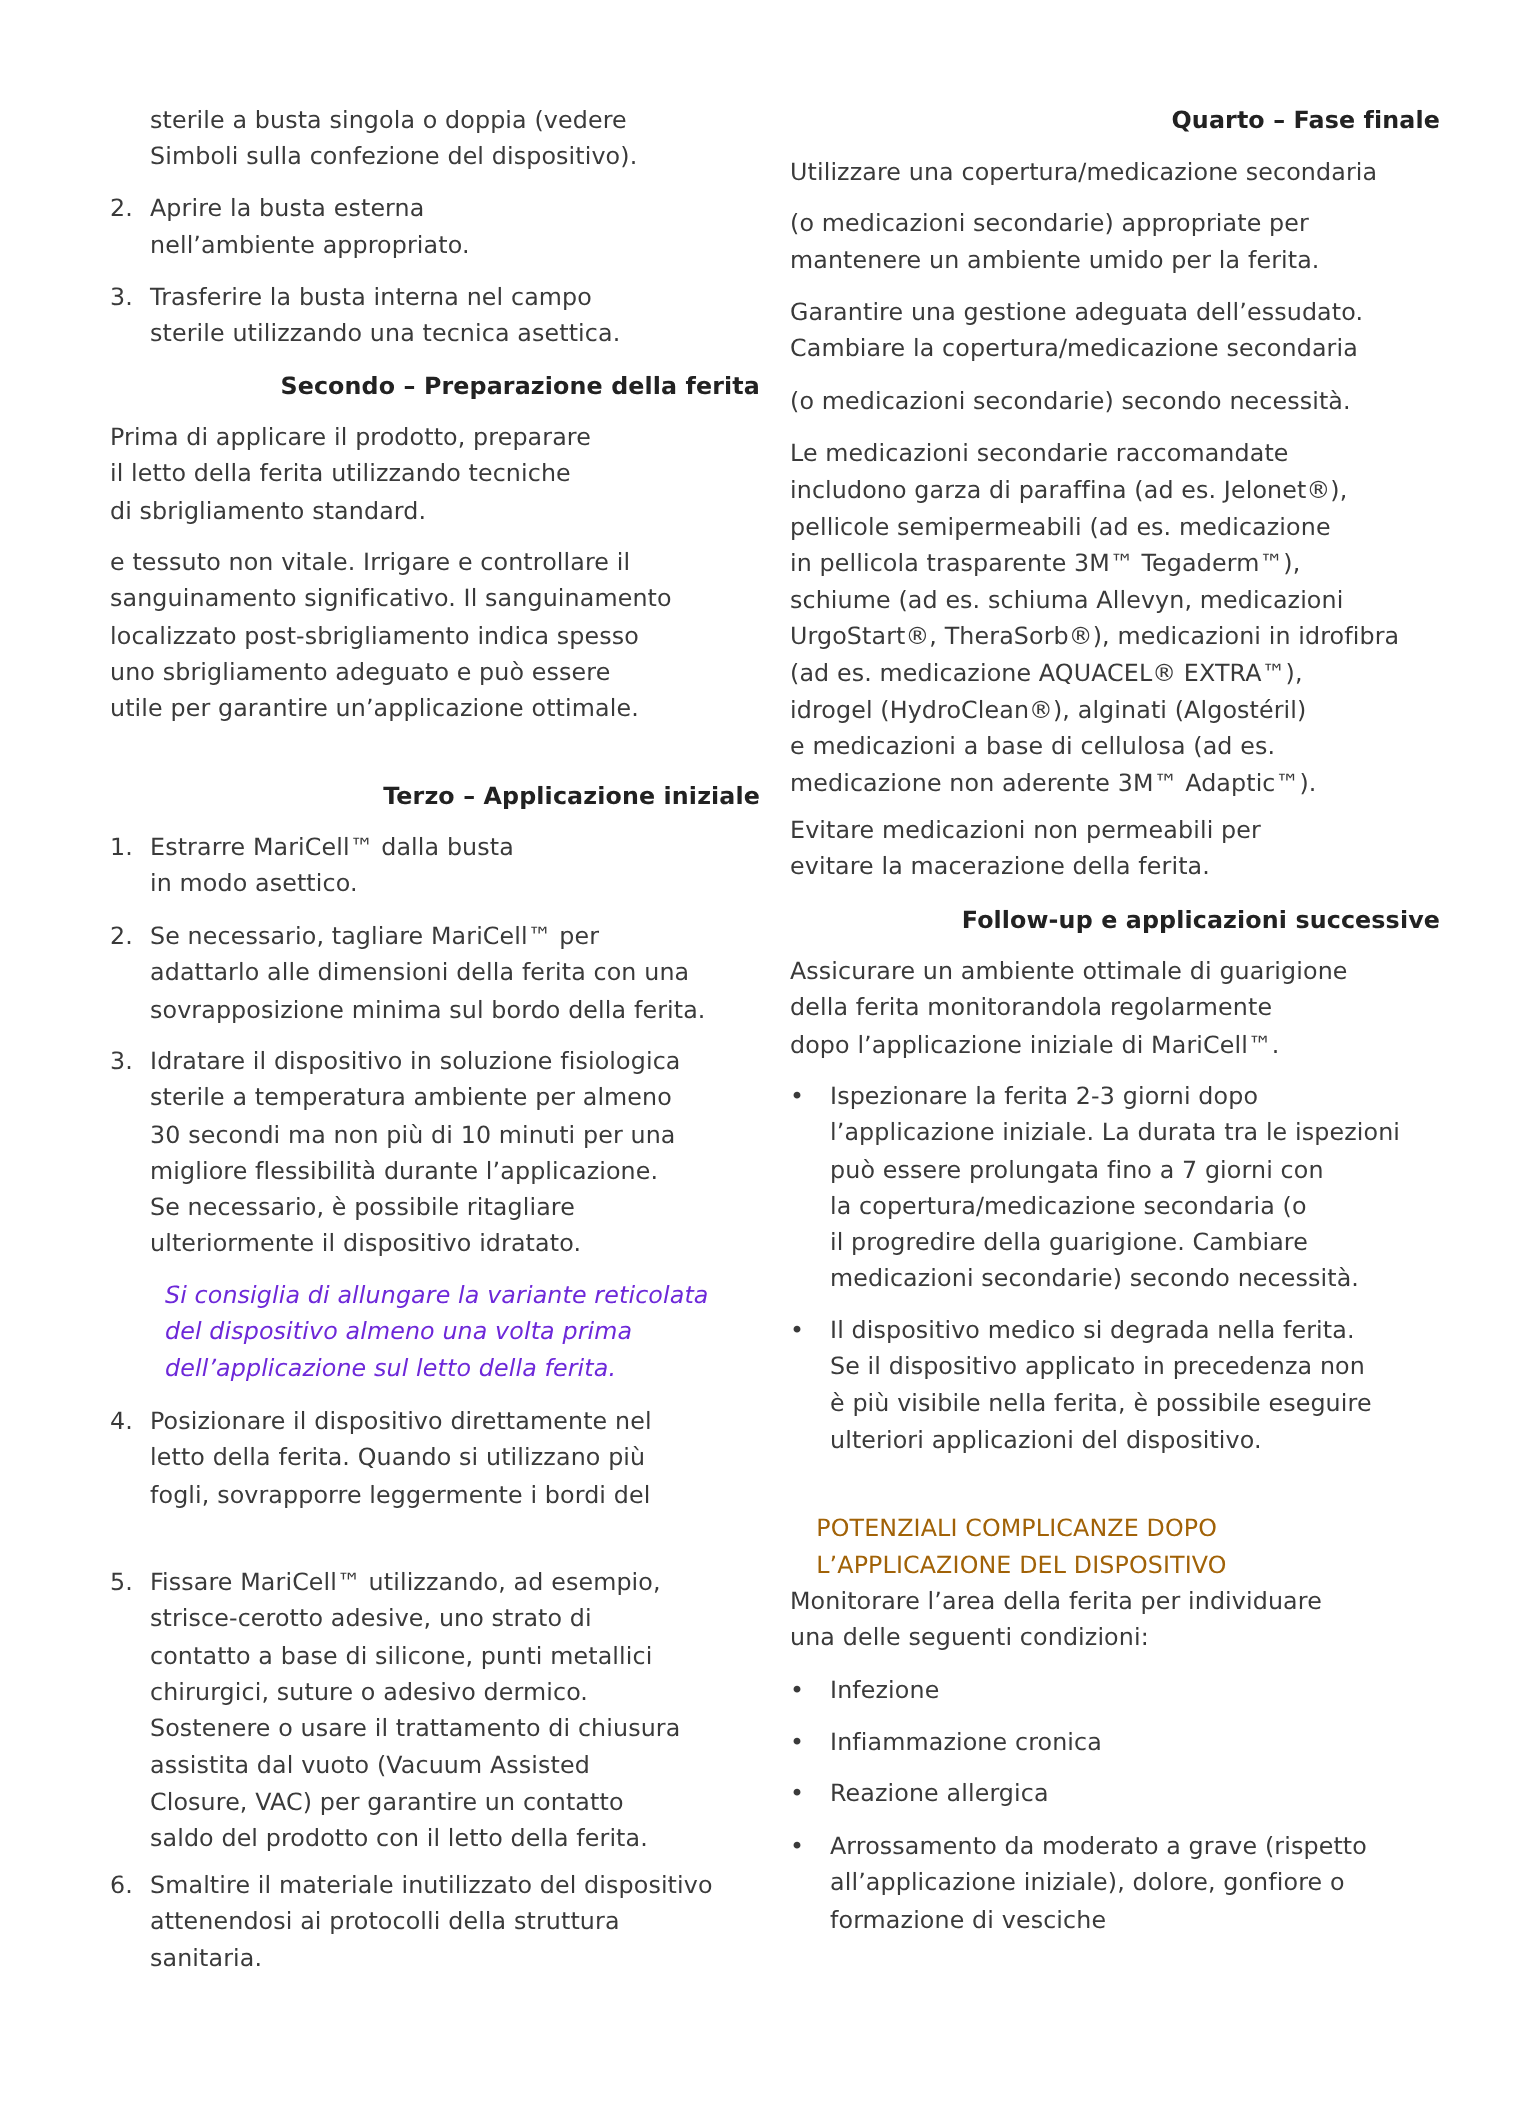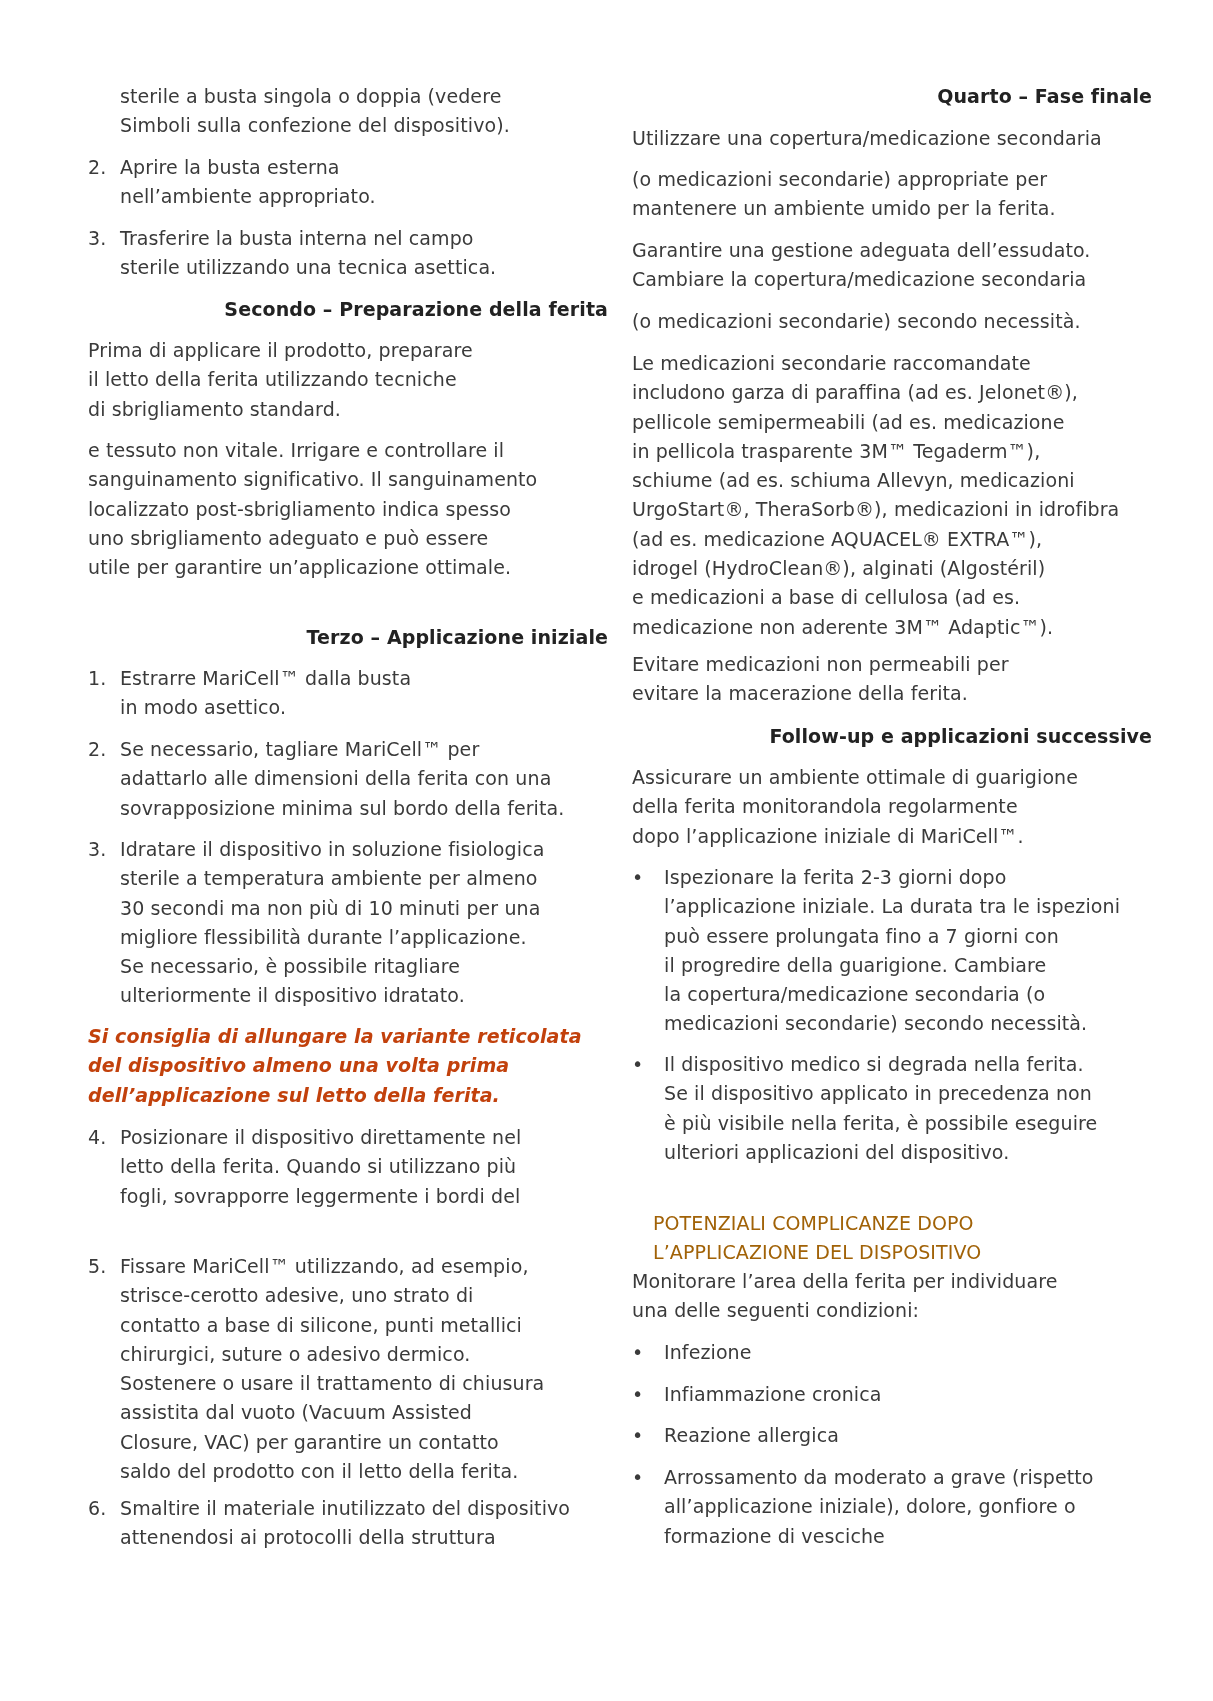--- a/index.html
+++ b/index.html
@@ -4,21 +4,21 @@
   <style>
     html, body { margin: 0; padding: 0; background: #ffffff; }
     body { width: 1213px; height: 1701px; position: relative; overflow: hidden; }
     .page { position: absolute; left: 0; top: 0; width: 1213px; height: 1701px; background: #ffffff; }
     .col { position: absolute; top: 0; }
     .col-left { left: 88px; width: 520px; }
     .col-right { left: 632px; width: 520px; }
     .blk { position: absolute; left: 0; right: 0; font-family: "DejaVu Sans", sans-serif; font-size: 19px; line-height: 29.3px; color: #3a3a3a; letter-spacing: 0.1px; }
     .blk .ln { display: block; white-space: nowrap; }
     .head { font-weight: bold; color: #222222; text-align: right; }
-    .ital { font-weight: bold; font-style: italic; color: #c2410c; }
+    .ital { font-weight: normal; font-style: italic; color: #6d28d9; margin-left: 44px; }
     .caps { font-weight: normal; color: #a16207; margin-left: 21px; }
     .num { position: absolute; left: 0; }
     .indent { padding-left: 32px; }
     .bullet { position: absolute; left: 0; }
   </style>
 </head>
 <body>
 
 <div class="page">
 
@@ -108,20 +108,21 @@
       <span class="ln">Sostenere o usare il trattamento di chiusura</span>
       <span class="ln">assistita dal vuoto (Vacuum Assisted</span>
       <span class="ln">Closure, VAC) per garantire un contatto</span>
       <span class="ln">saldo del prodotto con il letto della ferita.</span>
     </div>
 
     <div class="blk indent" style="top:1494px">
       <span class="num">6.</span>
       <span class="ln">Smaltire il materiale inutilizzato del dispositivo</span>
       <span class="ln">attenendosi ai protocolli della struttura</span>
+      <span class="ln">sanitaria.</span>
     </div>
   </div>
 
   <div class="col col-right">
 
     <div class="blk head" style="top:82px">
       <span class="ln">Quarto – Fase finale</span>
     </div>
 
     <div class="blk" style="top:124px">
@@ -168,22 +169,22 @@
       <span class="ln">Assicurare un ambiente ottimale di guarigione</span>
       <span class="ln">della ferita monitorandola regolarmente</span>
       <span class="ln">dopo l’applicazione iniziale di MariCell™.</span>
     </div>
 
     <div class="blk indent" style="top:863px">
       <span class="bullet">•</span>
       <span class="ln">Ispezionare la ferita 2-3 giorni dopo</span>
       <span class="ln">l’applicazione iniziale. La durata tra le ispezioni</span>
       <span class="ln">può essere prolungata fino a 7 giorni con</span>
+      <span class="ln">la copertura/medicazione secondaria (o</span>
       <span class="ln">il progredire della guarigione. Cambiare</span>
-      <span class="ln">la copertura/medicazione secondaria (o</span>
       <span class="ln">medicazioni secondarie) secondo necessità.</span>
     </div>
 
     <div class="blk indent" style="top:1050px">
       <span class="bullet">•</span>
       <span class="ln">Il dispositivo medico si degrada nella ferita.</span>
       <span class="ln">Se il dispositivo applicato in precedenza non</span>
       <span class="ln">è più visibile nella ferita, è possibile eseguire</span>
       <span class="ln">ulteriori applicazioni del dispositivo.</span>
     </div>

